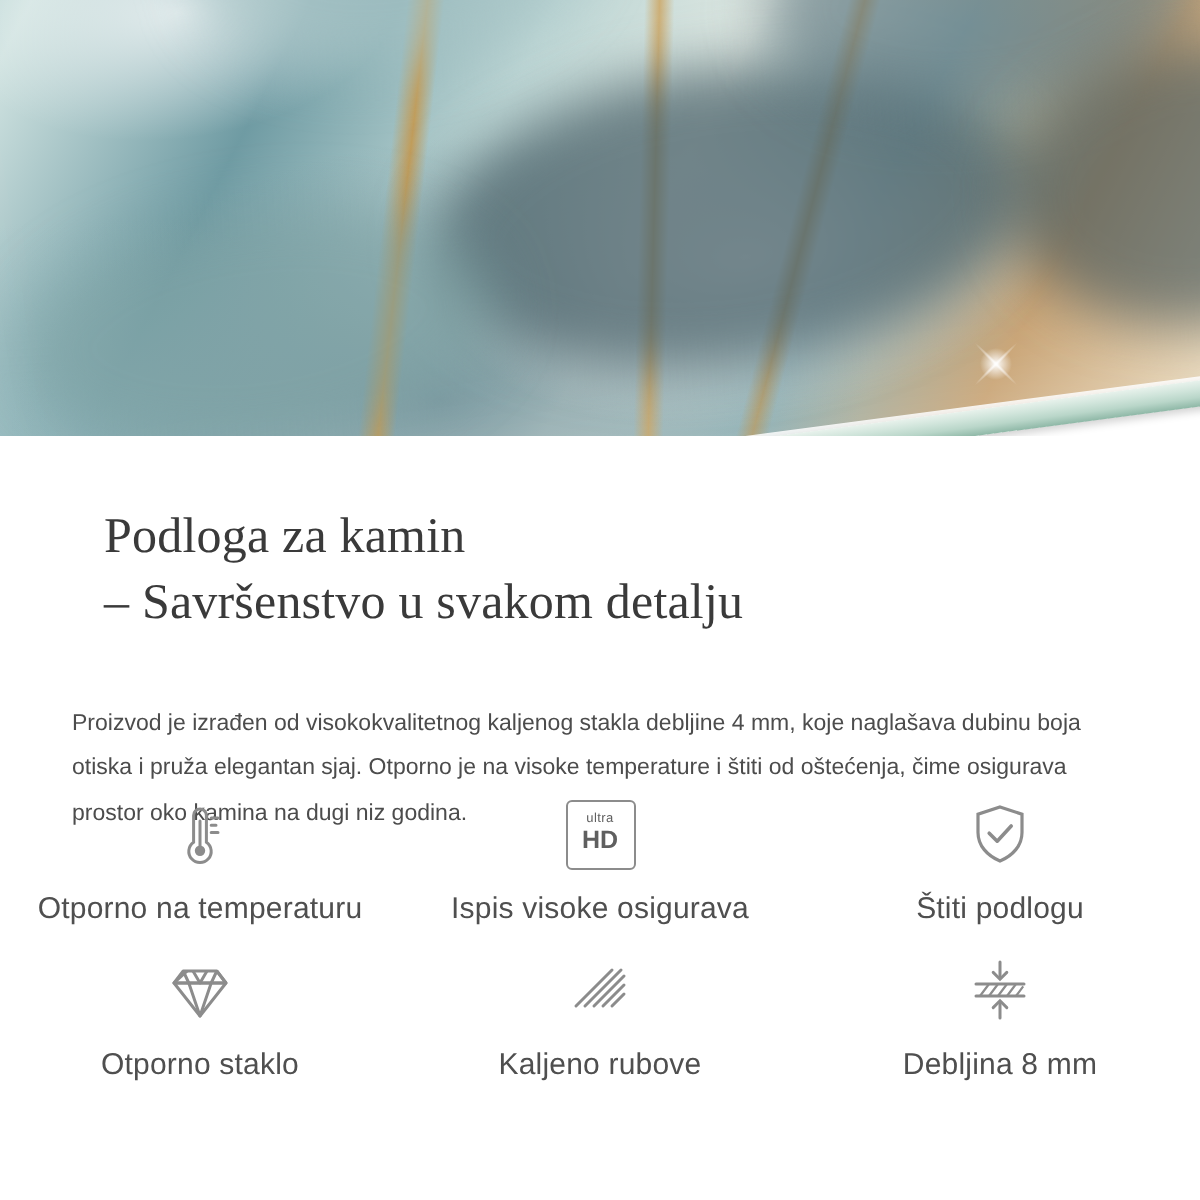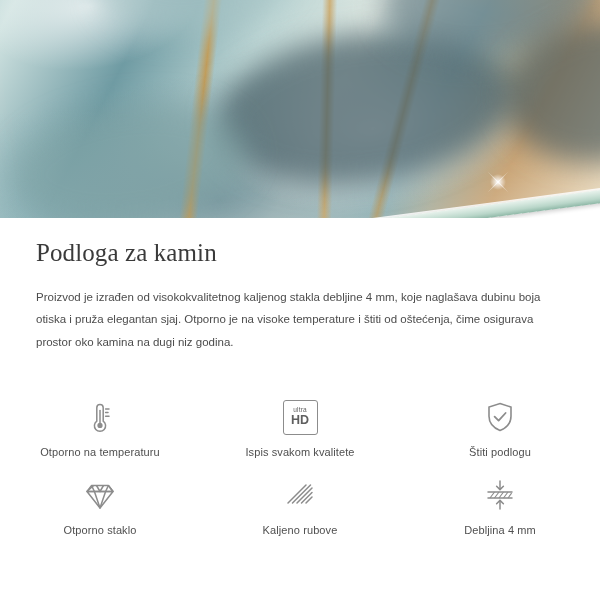--- a/index.html
+++ b/index.html
@@ -124,21 +124,21 @@
   .sparkle-diag:after  { width: 30px; height: 2px; transform: translate(-50%,-50%) rotate(-45deg); }
 
   
   .content {
     position: absolute;
     left: 0;
     top: 218px;
     width: 600px;
   }
   .headline {
-    margin: 0;
+    margin: 16px;
     padding: 18px 32px 0 36px;
     font-family: "Liberation Serif", serif;
     font-weight: 400;
     font-size: 25px;
     line-height: 1.32;
     color: #3a3a3a;
     letter-spacing: .1px;
   }
   .headline .line2 { display: block; }
   .body-copy {
@@ -167,21 +167,21 @@
     justify-content: flex-start;
   }
   .feature-icon {
     height: 44px;
     display: flex;
     align-items: center;
     justify-content: center;
   }
   .feature-label {
     margin-top: 7px;
-    font-size: 11px;
+    font-size: 15px;
     color: #4f4f4f;
     text-align: center;
     letter-spacing: .1px;
   }
   .ultrahd {
     width: 33px;
     height: 33px;
     border: 1.6px solid #8c8c8c;
     border-radius: 3px;
     display: flex;
@@ -214,20 +214,21 @@
       <div class="panel-edge"></div>
     </div>
     <div class="sparkle sparkle-diag">
       <div class="sparkle-core"></div>
     </div>
   </div>
 
   <div class="content">
     <h1 class="headline">
       <span>Podloga za kamin</span>
+      <span class="line2">– Savršenstvo u svakom detalju</span>
     </h1>
     <p class="body-copy">Proizvod je izrađen od visokokvalitetnog kaljenog stakla debljine 4 mm, koje naglašava dubinu boja otiska i pruža elegantan sjaj. Otporno je na visoke temperature i štiti od oštećenja, čime osigurava prostor oko kamina na dugi niz godina.</p>
   </div>
 
   <div class="features">
 
     <div class="feature">
       <div class="feature-icon">
         <svg width="40" height="40" viewBox="0 0 40 40">
           <g fill="none" stroke="#8c8c8c" stroke-width="1.5" stroke-linecap="round">
@@ -241,21 +242,21 @@
       <div class="feature-label">Otporno na temperaturu</div>
     </div>
 
     <div class="feature">
       <div class="feature-icon">
         <div class="ultrahd">
           <span class="u1">ultra</span>
           <span class="u2">HD</span>
         </div>
       </div>
-      <div class="feature-label">Ispis svakom kvalitete</div>
+      <div class="feature-label">Ispis visoke osigurava</div>
     </div>
 
     <div class="feature">
       <div class="feature-icon">
         <svg width="40" height="40" viewBox="0 0 40 40">
           <path d="M20 6.5l11 3.6v9.1c0 6.6-4.6 11.6-11 14.3-6.4-2.7-11-7.7-11-14.3v-9.1z" fill="none" stroke="#8c8c8c" stroke-width="1.6"></path>
           <path d="M14.6 19.6l4 4 7-7.6" fill="none" stroke="#8c8c8c" stroke-width="1.8" stroke-linecap="round" stroke-linejoin="round"></path>
         </svg>
       </div>
       <div class="feature-label">Štiti podlogu</div>
@@ -298,17 +299,17 @@
             <path d="M16.6 11.2L20 14.6l3.4-3.4"></path>
             <path d="M20 34v-8"></path>
             <path d="M16.6 28.8L20 25.4l3.4 3.4"></path>
             <path d="M8 17h24M8 23h24"></path>
           </g>
           <g stroke="#8c8c8c" stroke-width="1.1">
             <path d="M10 23l4.5-6M14.5 23l4.5-6M19 23l4.5-6M23.5 23l4.5-6M28 23l3.6-4.8"></path>
           </g>
         </svg>
       </div>
-      <div class="feature-label">Debljina 4 mm</div>
+      <div class="feature-label">Debljina 8 mm</div>
     </div>
 
   </div>
 </div>
 
 </body></html>

